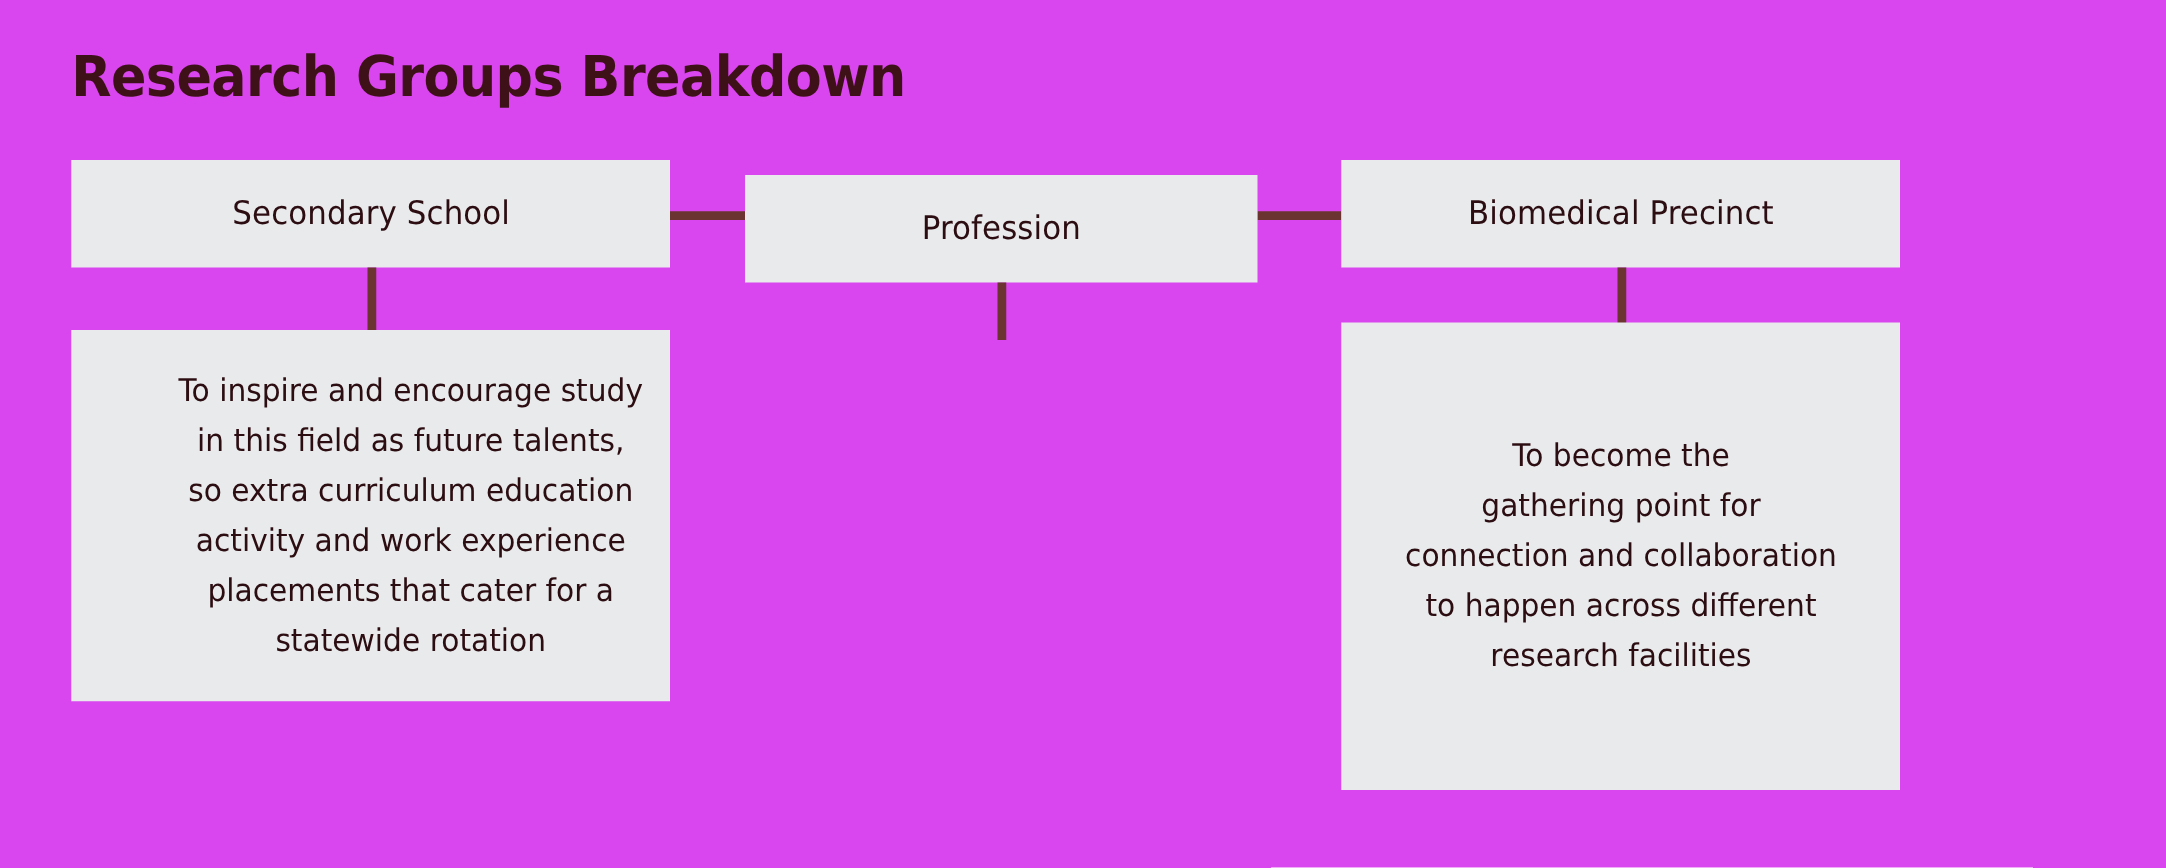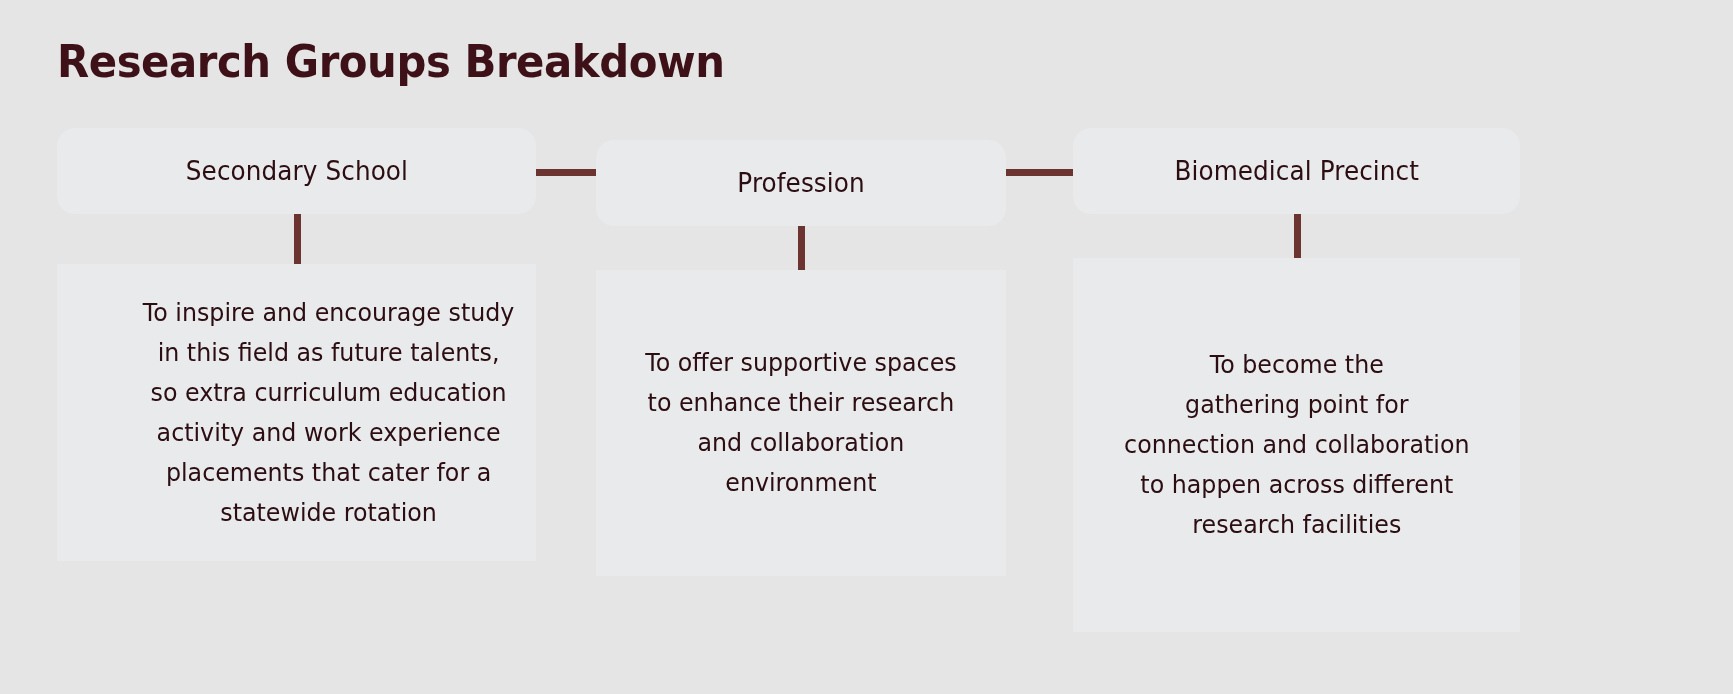--- a/index.html
+++ b/index.html
@@ -8,21 +8,21 @@
     padding: 0;
     background: #ffffff;
   }
   body {
     font-family: "DejaVu Sans", sans-serif;
   }
   #canvas {
     position: relative;
     width: 1733px;
     height: 694px;
-    background: #e5e5e5;
+    background: #d946ef;
     overflow: hidden;
   }
 
   
   .page-title {
     position: absolute;
     left: 57px;
     top: 36px;
     font-family: "DejaVu Sans", sans-serif;
     font-size: 45px;
@@ -50,21 +50,20 @@
     position: absolute;
     top: 128px;
     left: 0;
     width: 100%;
     height: 86px;
     background: #e8eaeb;
     display: flex;
     align-items: center;
     justify-content: center;
     box-sizing: border-box;
-    border-radius: 18px;
   }
   .header-label {
     font-family: "DejaVu Sans", sans-serif;
     font-size: 26px;
     font-weight: 400;
     color: #2c0d12;
     letter-spacing: 0.1px;
     white-space: nowrap;
     transform: scaleX(0.95);
   }
@@ -139,26 +138,20 @@
 placements that cater for a
 statewide rotation</span>
     </div>
   </div>
 
   <div class="column col-1">
     <div class="header-box">
       <span class="header-label">Profession</span>
     </div>
     <div class="connector-vertical"></div>
-    <div class="body-box">
-      <span class="body-text">To offer supportive spaces
-to enhance their research
-and collaboration
-environment</span>
-    </div>
   </div>
 
   <div class="column col-2">
     <div class="header-box">
       <span class="header-label">Biomedical Precinct</span>
     </div>
     <div class="connector-vertical"></div>
     <div class="body-box">
       <span class="body-text">To become the
 gathering point for

